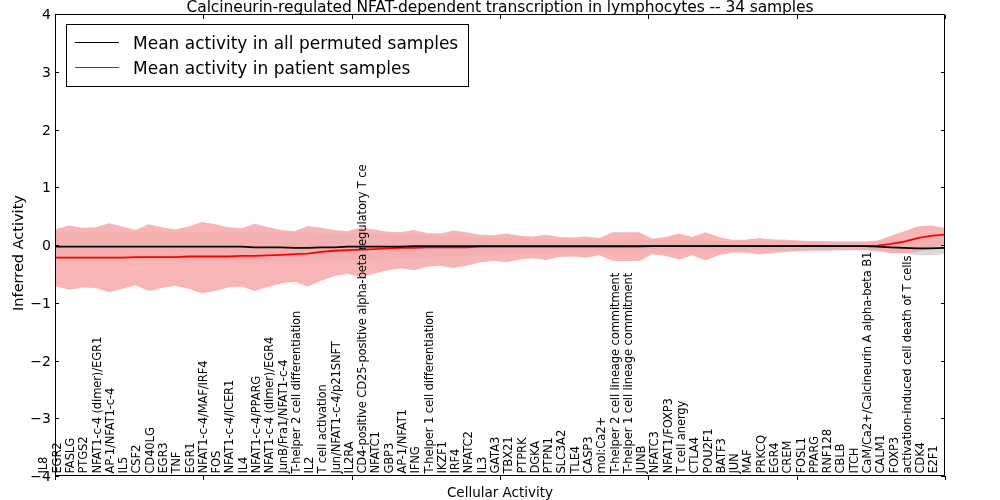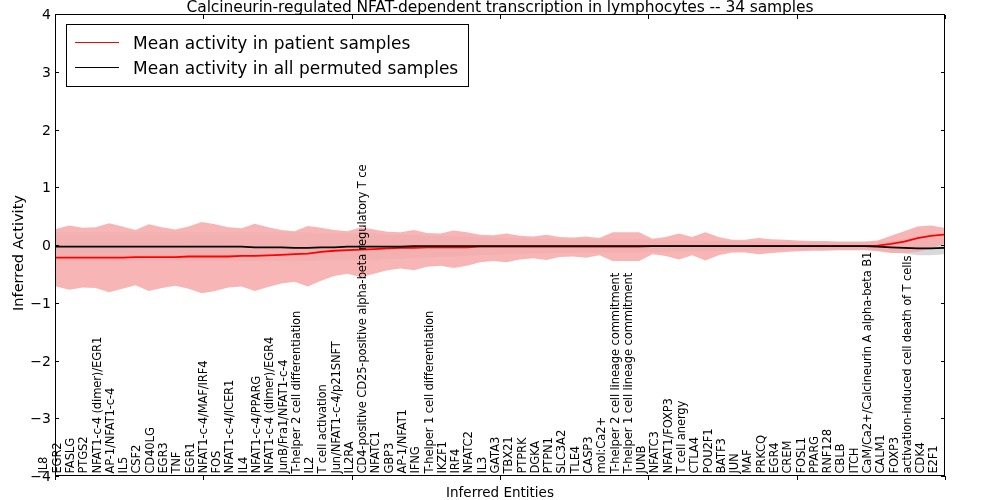--- a/index.html
+++ b/index.html
@@ -122,21 +122,21 @@
       <div class="xtickmark t" style="left: 500px;"></div>
       <div class="xtickmark " style="left: 648.333px;"></div>
       <div class="xtickmark t" style="left: 648.333px;"></div>
       <div class="xtickmark " style="left: 796.667px;"></div>
       <div class="xtickmark t" style="left: 796.667px;"></div>
       <div class="xtickmark " style="left: 945px;"></div>
       <div class="xtickmark t" style="left: 945px;"></div>
     </div>
 
   <div class="ylabel">Inferred Activity</div>
-  <div class="xlabel">Inferred Entities</div>
+  <div class="xlabel">Cellular Activity</div>
 
   <div id="xcats">
       <div class="xcat" style="left: 50.4px; bottom: 26px;">IL8</div>
       <div class="xcat" style="left: 63.6836px; bottom: 26px;">EGR2</div>
       <div class="xcat" style="left: 76.9672px; bottom: 26px;">FASLG</div>
       <div class="xcat" style="left: 90.2507px; bottom: 26px;">PTGS2</div>
       <div class="xcat" style="left: 103.534px; bottom: 26px;">NFAT1-c-4 (dimer)/EGR1</div>
       <div class="xcat" style="left: 116.818px; bottom: 26px;">AP-1/NFAT1-c-4</div>
       <div class="xcat" style="left: 130.101px; bottom: 26px;">IL5</div>
       <div class="xcat" style="left: 143.385px; bottom: 26px;">CSF2</div>
@@ -197,22 +197,22 @@
       <div class="xcat" style="left: 873.982px; bottom: 26px;">CaM/Ca2+/Calcineurin A alpha-beta B1</div>
       <div class="xcat" style="left: 887.266px; bottom: 26px;">CALM1</div>
       <div class="xcat" style="left: 900.549px; bottom: 26px;">FOXP3</div>
       <div class="xcat" style="left: 913.833px; bottom: 26px;">activation-induced cell death of T cells</div>
       <div class="xcat" style="left: 927.116px; bottom: 26px;">CDK4</div>
       <div class="xcat" style="left: 940.4px; bottom: 26px;">E2F1</div>
     </div>
 
   <div id="legend">
     <div class="legrow">
+      <span class="legline"></span>
+      <span class="legtext">Mean activity in all permuted samples</span>
+    </div>
+    <div class="legrow">
       <span class="legline red"></span>
       <span class="legtext">Mean activity in patient samples</span>
     </div>
-    <div class="legrow">
-      <span class="legline"></span>
-      <span class="legtext">Mean activity in all permuted samples</span>
-    </div>
   </div>
 
 </div>
 
 </body></html>

